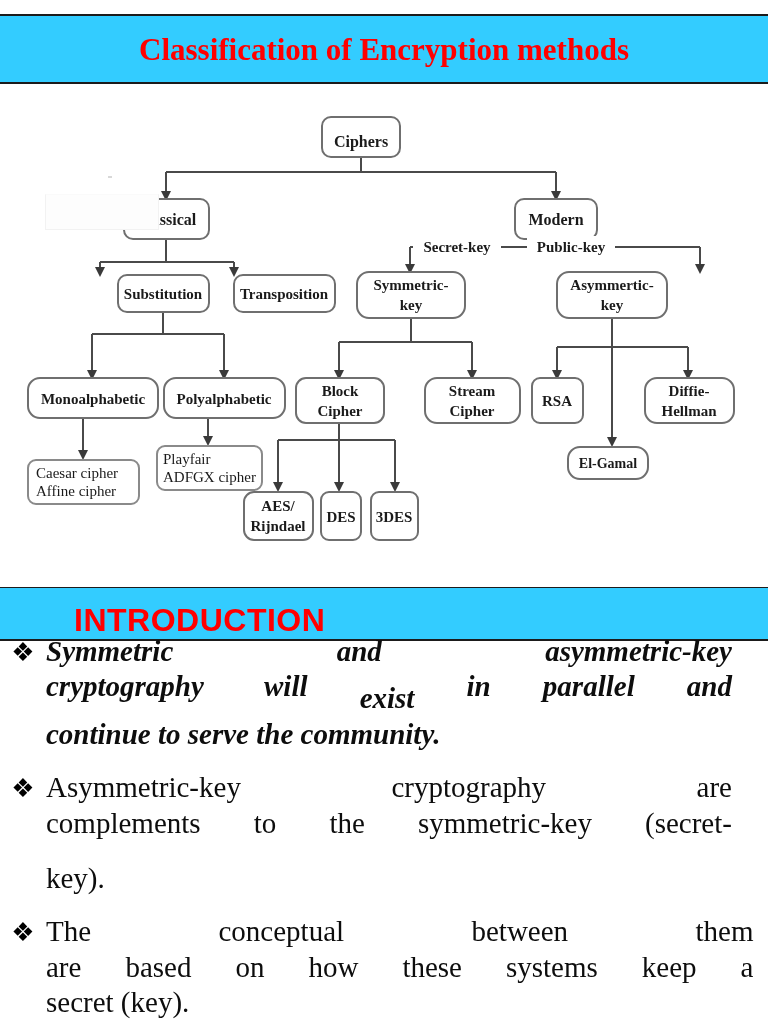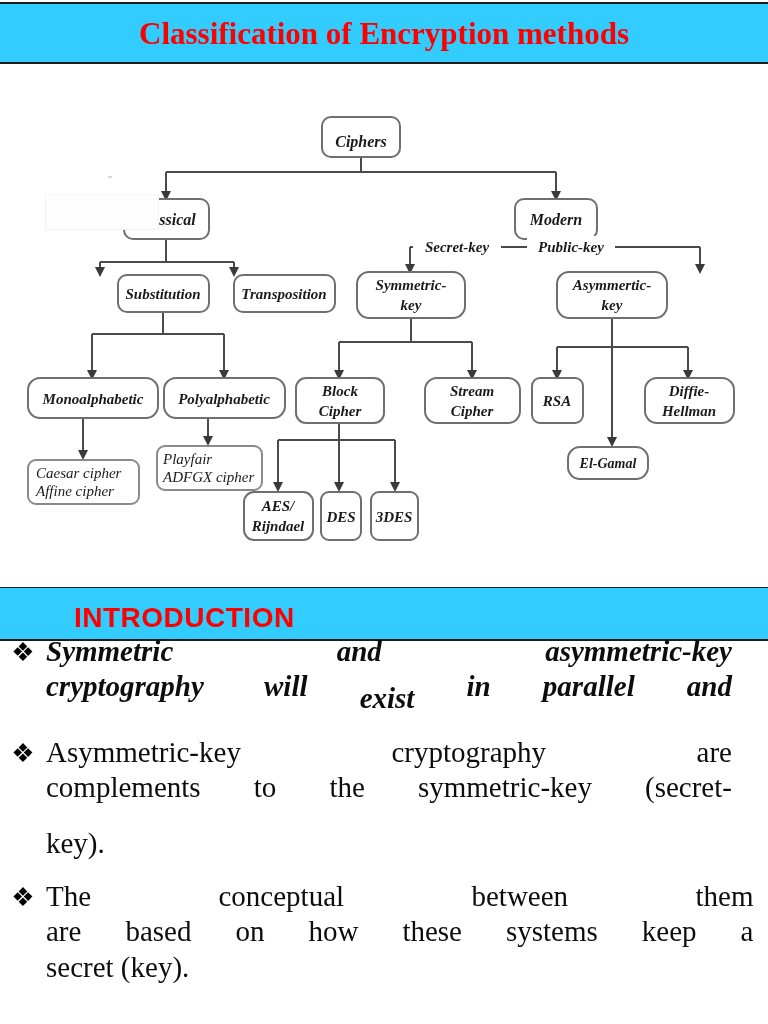--- a/index.html
+++ b/index.html
@@ -19,22 +19,22 @@
   .banner {
     position: absolute;
     left: 0;
     width: 768px;
     box-sizing: border-box;
     background: #33ccff;
     border-top: 2px solid #1b1b1b;
     border-bottom: 2px solid #1b1b1b;
   }
   #title-banner {
-    top: 2px;
-    height: 62px;
+    top: 14px;
+    height: 70px;
     display: flex;
     align-items: center;
     justify-content: center;
   }
   #title-text {
     color: #ff0000;
     font-weight: bold;
     font-size: 31px;
     letter-spacing: 0px;
     font-family: "Liberation Serif", "DejaVu Serif", serif;
@@ -46,34 +46,33 @@
     height: 54px;
     border-top: 1px solid #1b1b1b;
     border-bottom: 2px solid #1b1b1b;
   }
   #intro-text {
     position: absolute;
     left: 74px;
     top: 16px;
     color: #ff0000;
     font-weight: bold;
-    font-size: 28px;
+    font-size: 32px;
     font-family: "Liberation Sans", "DejaVu Sans", sans-serif;
     letter-spacing: 0.5px;
     line-height: 1;
   }
 
   
   #diagram {
     position: absolute;
     left: 0;
     top: 72px;
     width: 608px;
     height: 500px;
-    font-style: italic;
   }
   #diagram svg { display: block; }
 
   .ghost-rect {
     position: absolute;
     left: 45px;
     top: 122px;
     width: 112px;
     height: 34px;
     background: #fdfdfd;
@@ -345,20 +344,23 @@
           <span style="display: inline;">asymmetric-key</span>
         </span>
         <span class="jline">
           <span style="display: inline;">cryptography</span>
           <span style="display: inline; margin-left: 8px;">will</span>
           <span style="display: inline; margin-top: 12px;">exist</span>
           <span style="display: inline;">in</span>
           <span style="display: inline;">parallel</span>
           <span style="display: inline;">and</span>
         </span>
+        <span class="jline last">
+          <span style="display: inline;">continue to serve the community.</span>
+        </span>
       </div>
     </div>
     <div class="bullet-row">
       <div class="bullet-mark">❖</div>
       <div class="bullet-text">
         <span class="jline">
           <span style="display: inline;">Asymmetric-key</span>
           <span style="display: inline;">cryptography</span>
           <span style="display: inline;">are</span>
         </span>

